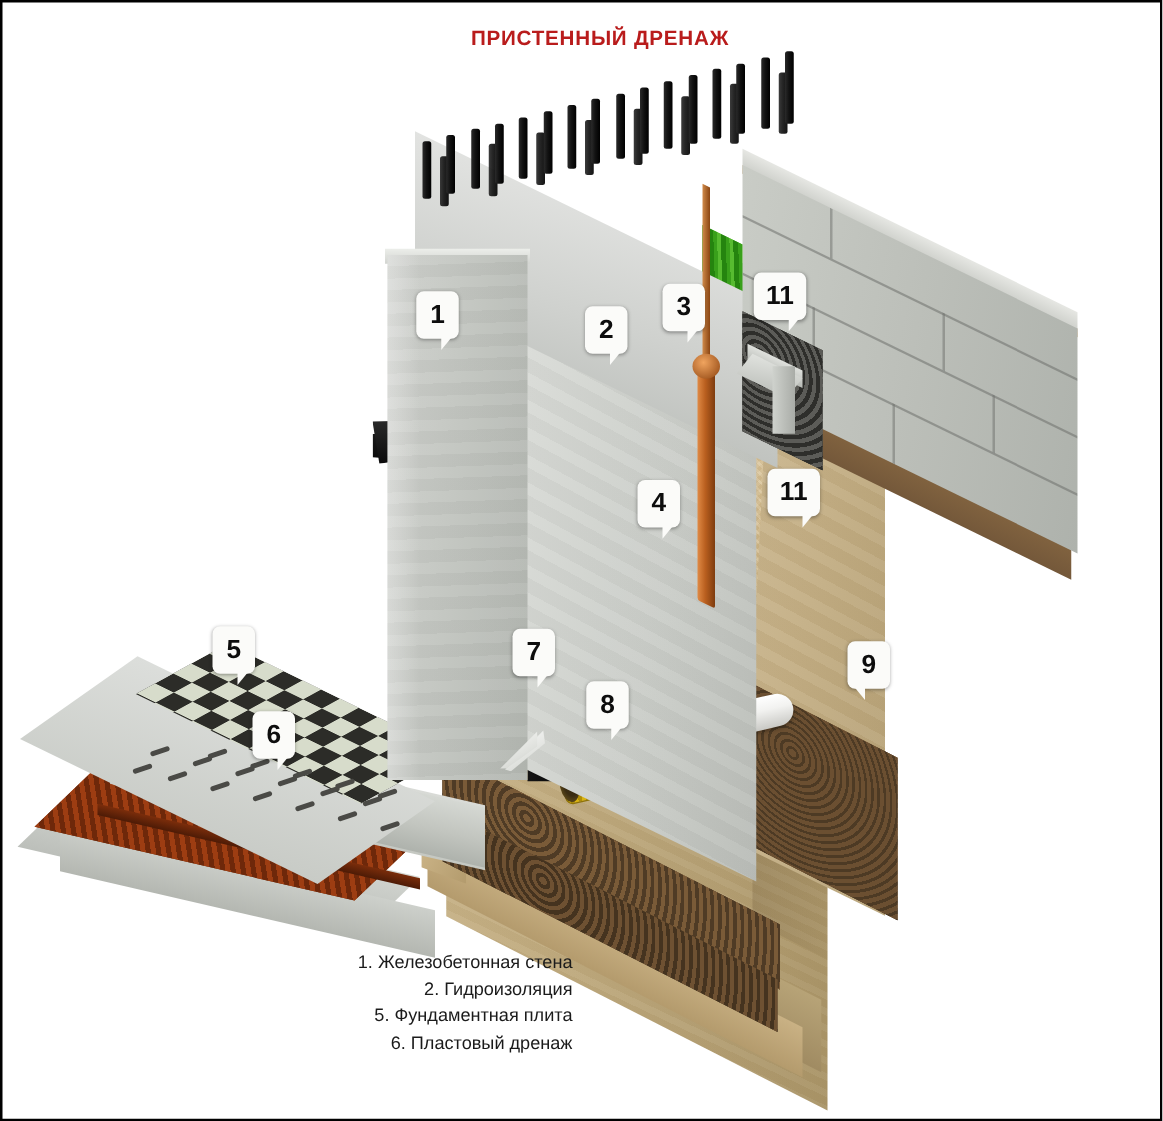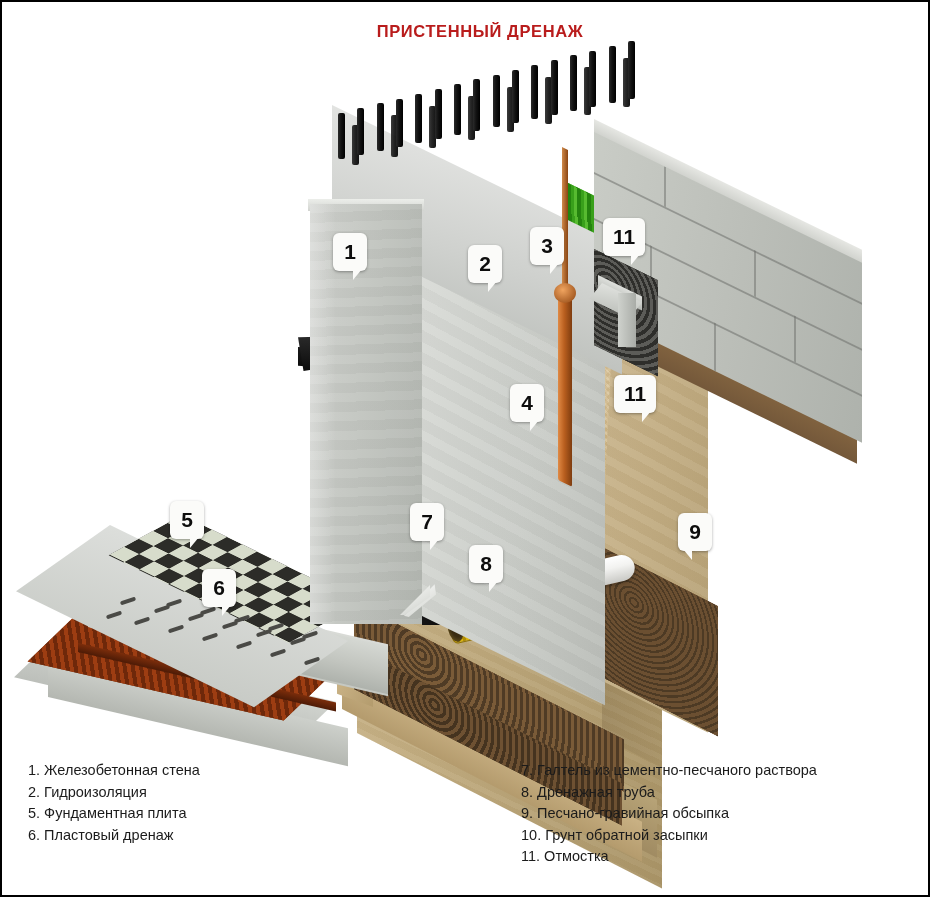--- a/index.html
+++ b/index.html
@@ -498,21 +498,21 @@
     height: 135px;
     box-sizing: border-box;
     padding: 0 18px;
     display: flex;
     gap: 40px;
   }
   .legend-col {
     display: flex;
     flex-direction: column;
   }
-  .legend-col.col-left { width: 430px; padding-left: 8px; }
+  .legend-col.col-left { width: 430px; padding-left: 8px; align-items: flex-end; }
   .legend-col.col-right { width: 430px; padding-left: 60px; }
   .legend-item {
     font-size: 14.5px;
     color: #1b1b1b;
     line-height: 21.5px;
     white-space: nowrap;
   }
 </style>
 </head>
 <body>
@@ -693,22 +693,15 @@
 
   </div>
 
   <div id="legend">
     <div class="legend-col col-left">
         <div class="legend-item">1. Железобетонная стена</div>
         <div class="legend-item">2. Гидроизоляция</div>
         <div class="legend-item">5. Фундаментная плита</div>
         <div class="legend-item">6. Пластовый дренаж</div>
       </div>
-    <div class="legend-col col-right">
-        <div class="legend-item">7. Галтель из цементно-песчаного раствора</div>
-        <div class="legend-item">8. Дренажная труба</div>
-        <div class="legend-item">9. Песчано-гравийная обсыпка</div>
-        <div class="legend-item">10. Грунт обратной засыпки</div>
-        <div class="legend-item">11. Отмостка</div>
-      </div>
   </div>
 
 </div>
 
 </body></html>

